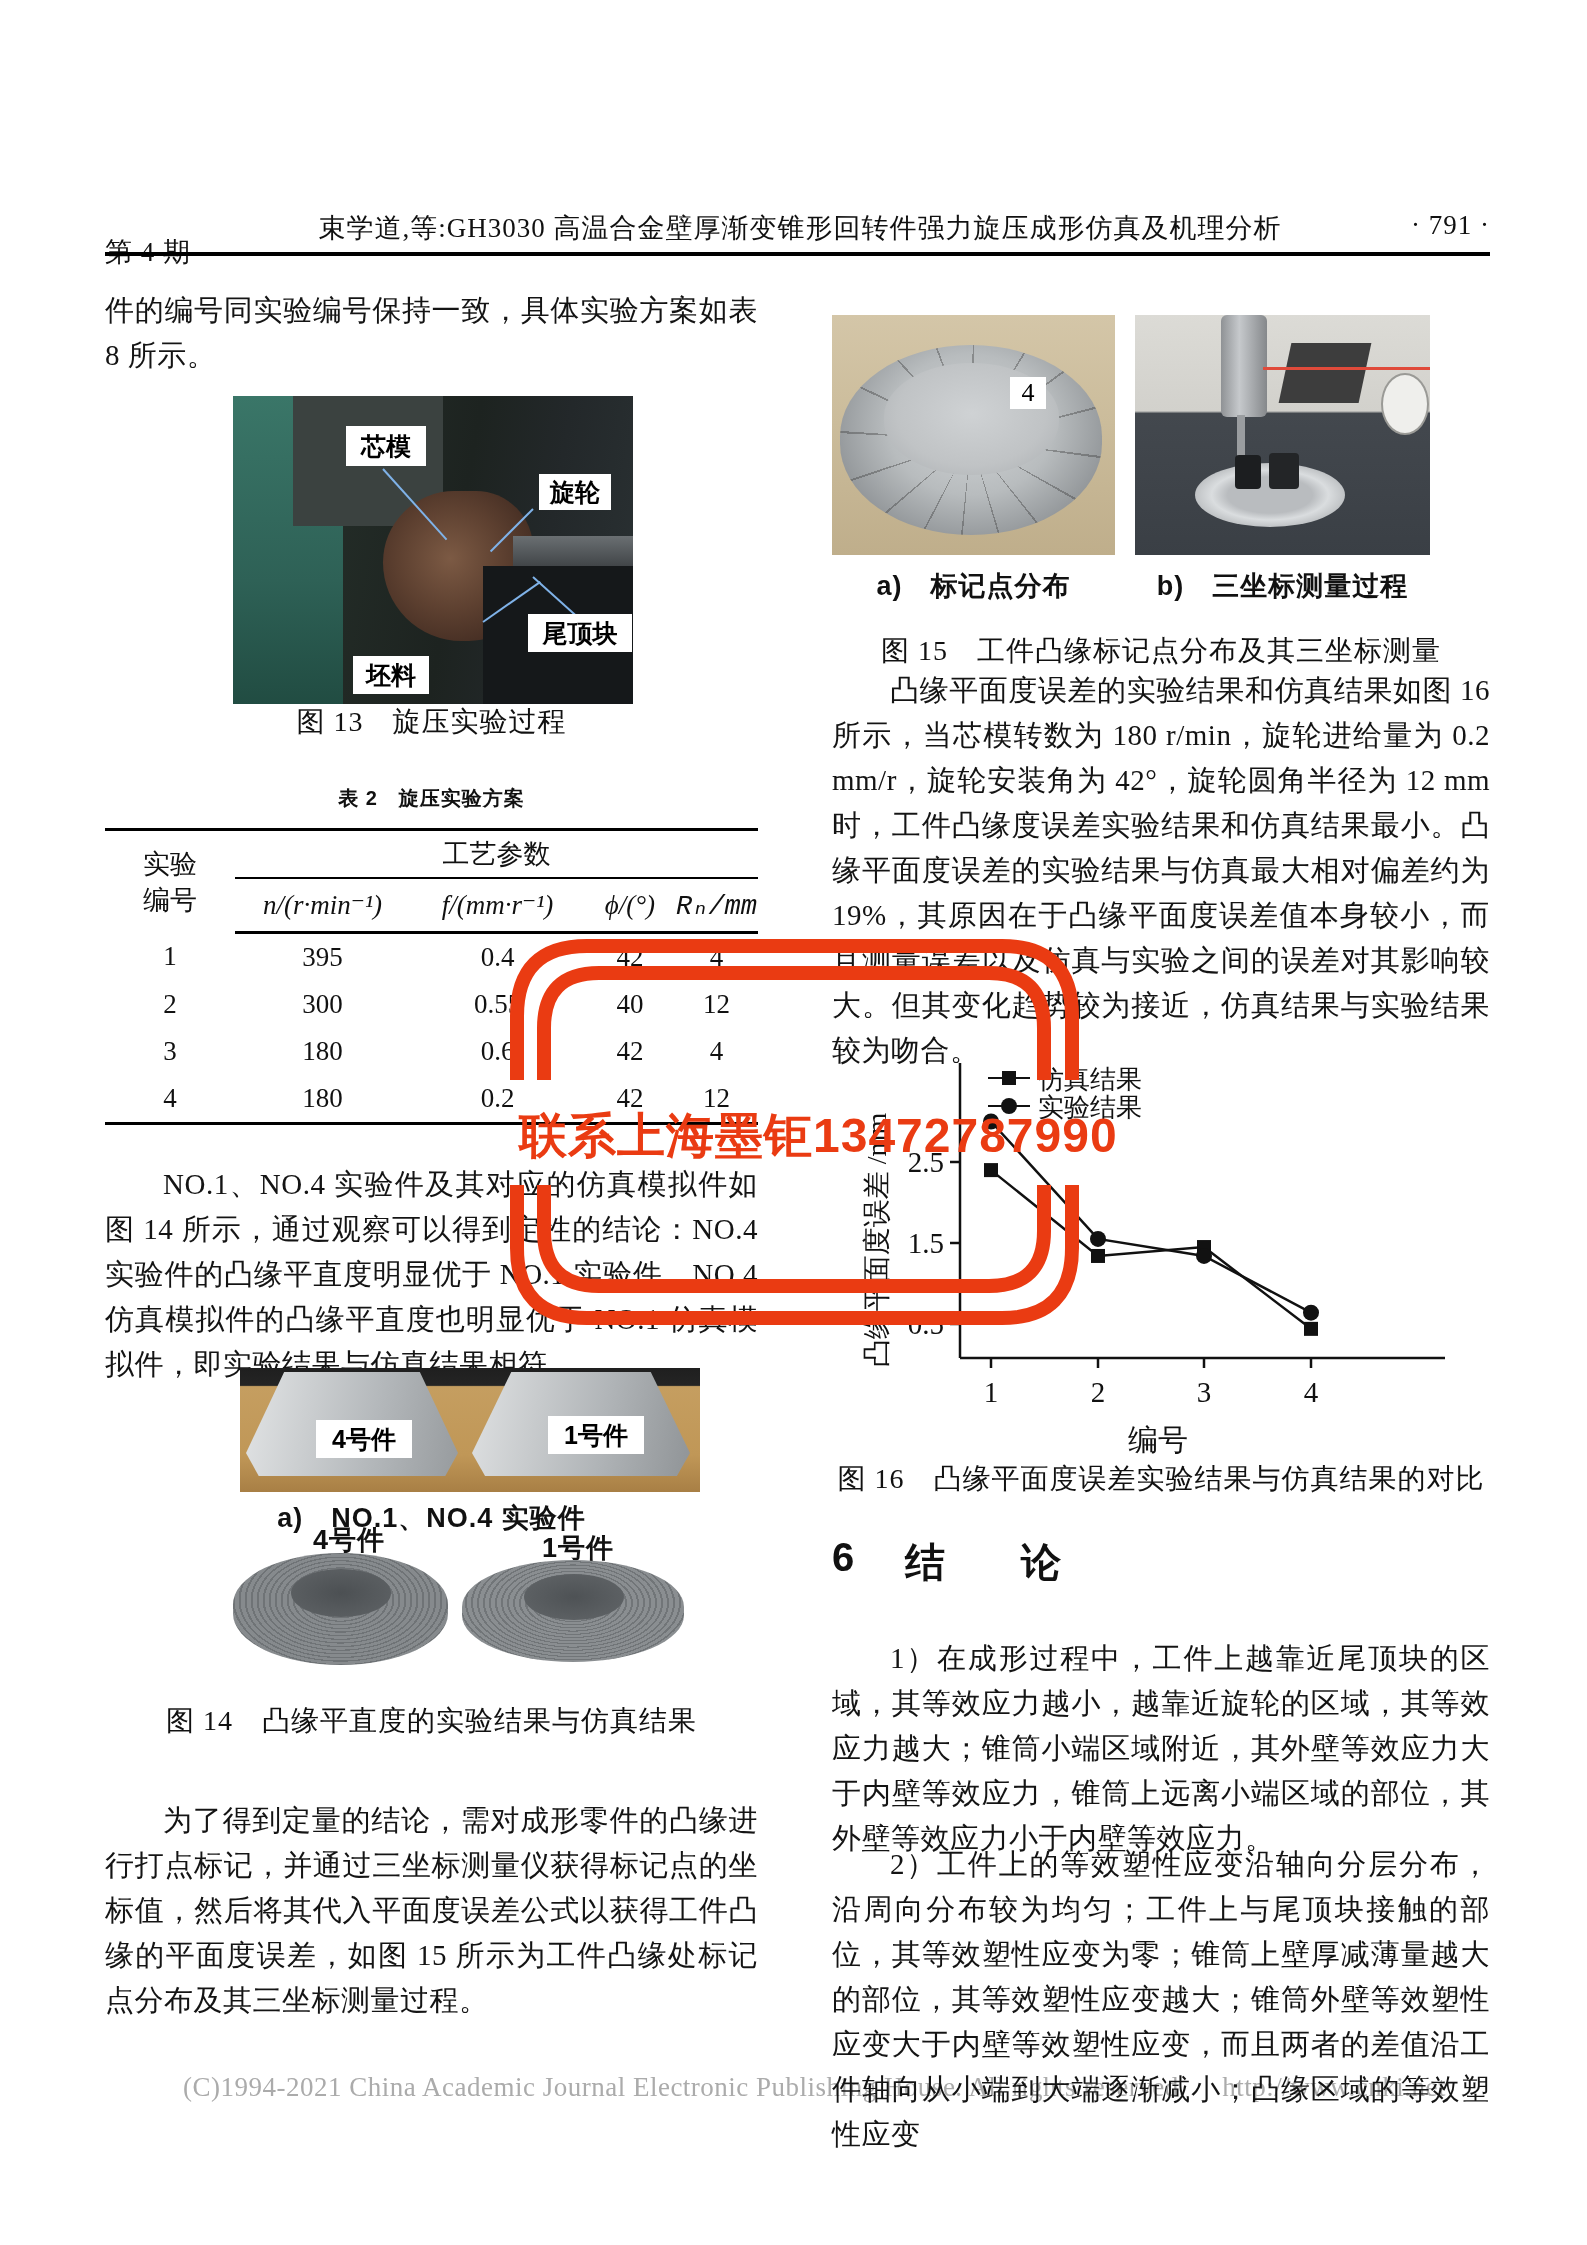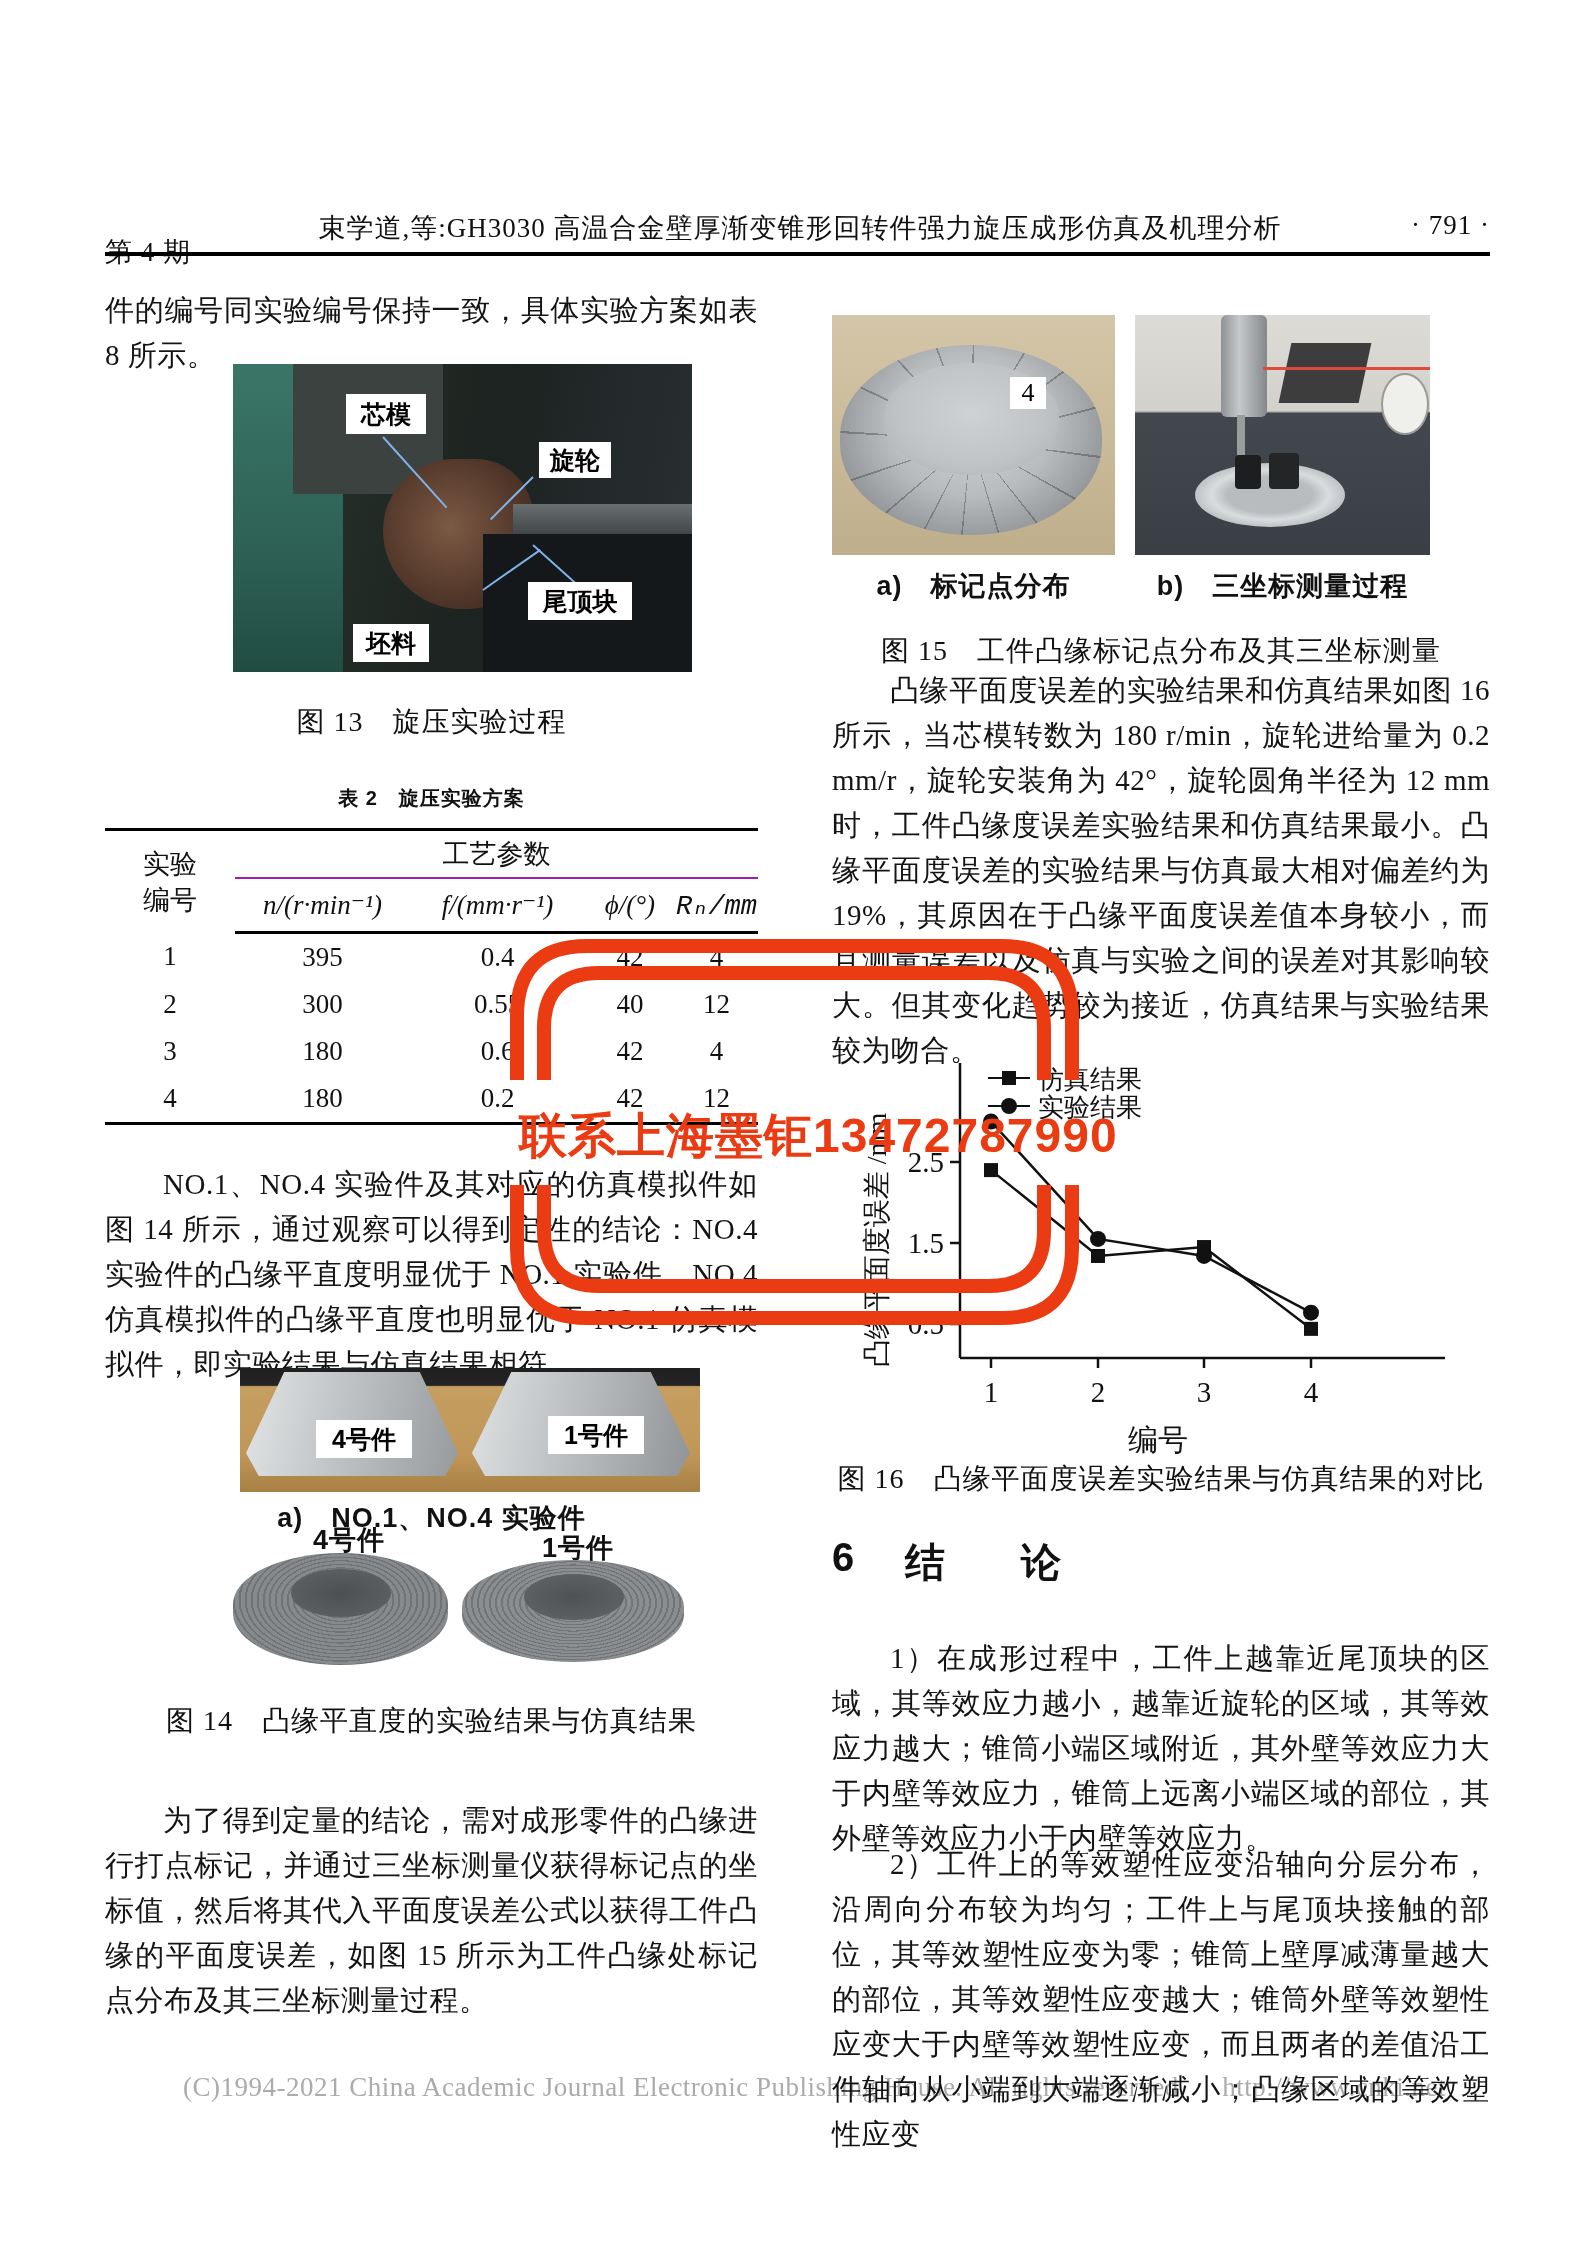--- a/index.html
+++ b/index.html
@@ -14,21 +14,21 @@
   .para{font-size:29px;line-height:45px;text-align:justify;word-break:break-all;
         letter-spacing:0.5px;color:#141414;}
   .indent{text-indent:2em;}
   .cap{font-size:28px;text-align:center;letter-spacing:1px;}
   .capb{font-family:"Liberation Sans","DejaVu Sans",sans-serif;font-weight:bold;
         font-size:27px;text-align:center;letter-spacing:1px;}
   
   table.t2{border-collapse:collapse;table-layout:fixed;width:653px;
            border-top:3px solid #000;border-bottom:3px solid #000;font-size:27px;}
   table.t2 th,table.t2 td{font-weight:normal;text-align:center;padding:0;vertical-align:middle;}
-  table.t2 .grp{border-bottom:2px solid #a21caf;height:46px;}
+  table.t2 .grp{border-bottom:2px solid #000000;height:46px;}
   table.t2 .h2 th{border-bottom:3px solid #000;height:52px;}
   table.t2 td{height:47px;}
   
   .photo{overflow:hidden;}
   .plabel{position:absolute;background:#fff;color:#000;text-align:center;
           font-family:"Liberation Sans","DejaVu Sans",sans-serif;font-weight:bold;
           font-size:25px;line-height:36px;}
   .leader{position:absolute;background:#7fb2e8;height:2px;transform-origin:0 50%;}
   
   .wm-text{position:absolute;font-family:"Liberation Sans","DejaVu Sans",sans-serif;
@@ -44,21 +44,21 @@
 
 <div id="page">
 
   <div class="abs hdr z2" style="left:105px;top:210px;margin-top:24px;">第 4 期</div>
   <div class="abs hdr z2" style="left:300px;top:210px;width:1000px;text-align:center;">束学道,等:GH3030 高温合金壁厚渐变锥形回转件强力旋压成形仿真及机理分析</div>
   <div class="abs hdr z2" style="left:1380px;top:210px;width:110px;text-align:right;">· 791 ·</div>
   <div class="abs hrule z2" style="left:105px;top:252px;width:1385px;"></div>
 
   <div class="abs para z2" style="left:105px;top:288px;width:653px;">件的编号同实验编号保持一致，具体实验方案如表 8 所示。</div>
 
-  <div class="abs photo z2" style="left:233px;top:364px;width:459px;height:308px;background:linear-gradient(100deg,#33685c 0%,#2c5a50 14%,#232c27 26%,#1d2320 55%,#23282a 75%,#2a3133 100%);">
+  <div class="abs photo z2" style="left:233px;top:396px;width:400px;height:308px;background:linear-gradient(100deg,#33685c 0%,#2c5a50 14%,#232c27 26%,#1d2320 55%,#23282a 75%,#2a3133 100%);">
     <div class="abs" style="left:0;top:0;width:110px;height:308px;background:linear-gradient(180deg,#3a7668,#2e6156 60%,#214c42);"></div>
     <div class="abs" style="left:60px;top:0;width:150px;height:130px;background:#3b4240;"></div>
     <div class="abs" style="left:150px;top:95px;width:150px;height:150px;background:radial-gradient(ellipse at 45% 45%,#7c5a44 0%,#5d4030 45%,#34211a 100%);border-radius:50% 40% 45% 55%;"></div>
     <div class="abs" style="left:280px;top:140px;width:180px;height:34px;background:linear-gradient(180deg,#6a6f72,#3c4043);"></div>
     <div class="abs" style="left:250px;top:170px;width:210px;height:138px;background:#15181a;"></div>
     <div class="leader" style="left:150px;top:72px;width:95px;transform:rotate(48deg);"></div>
     <div class="leader" style="left:300px;top:112px;width:60px;transform:rotate(135deg);"></div>
     <div class="leader" style="left:250px;top:225px;width:70px;transform:rotate(-35deg);"></div>
     <div class="leader" style="left:300px;top:180px;width:70px;transform:rotate(42deg);"></div>
     <div class="plabel" style="left:113px;top:30px;width:80px;height:40px;line-height:40px;">芯模</div>

